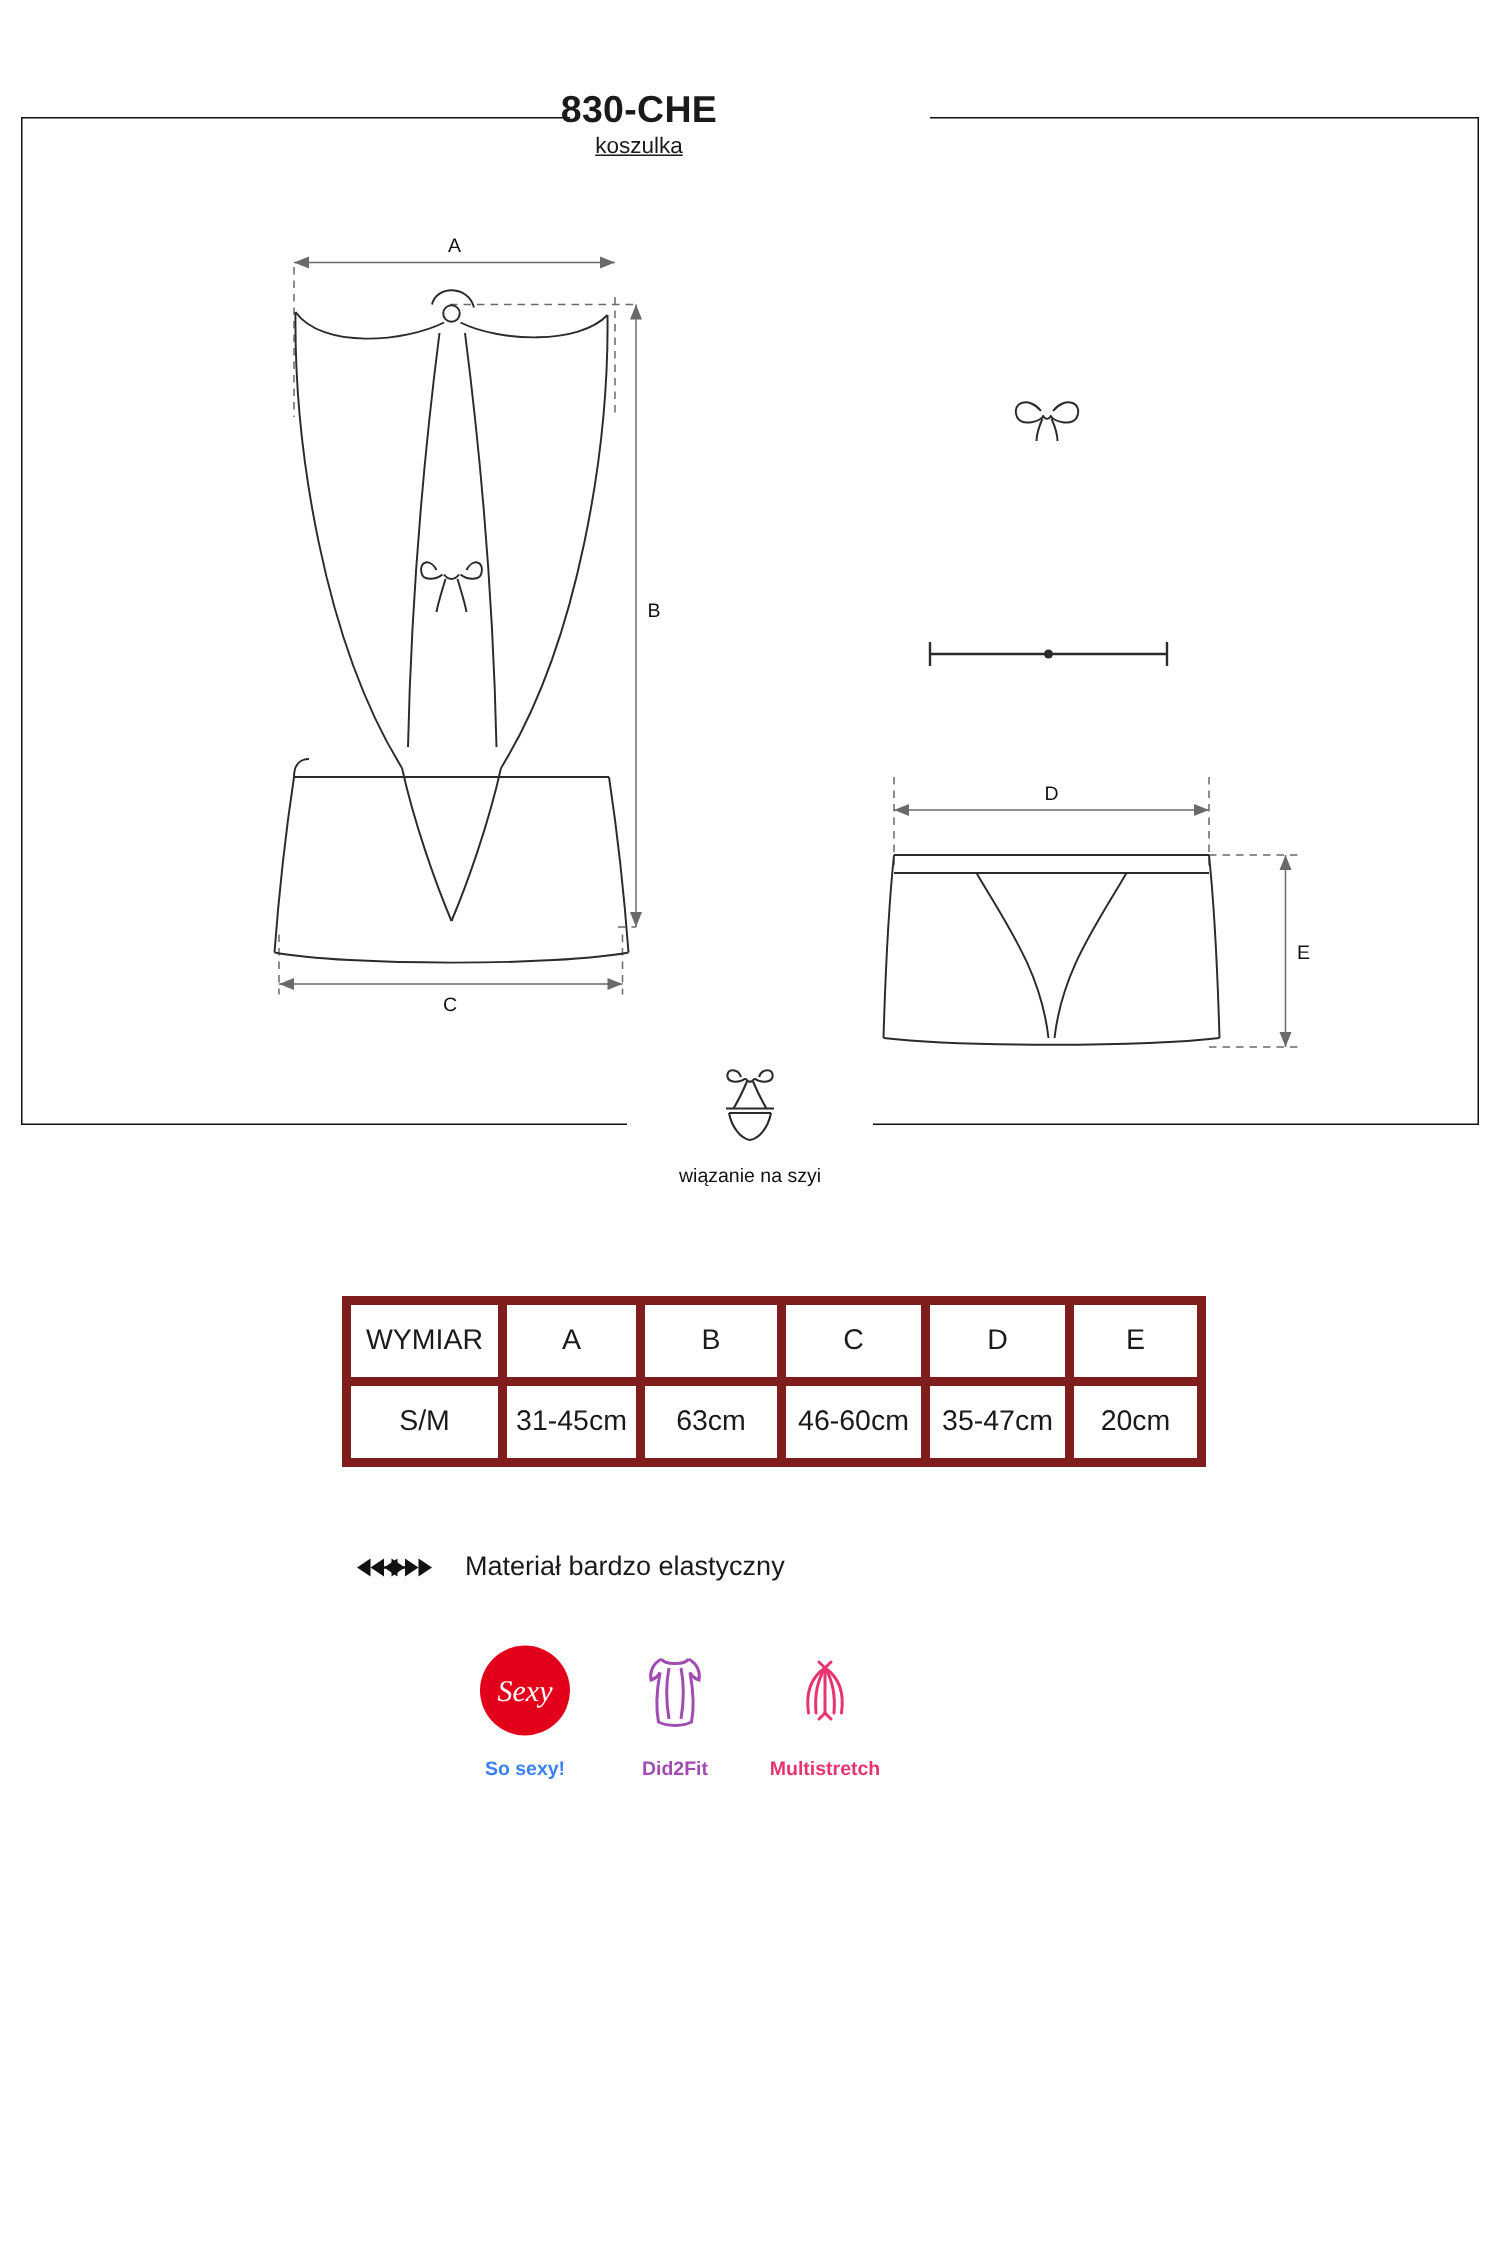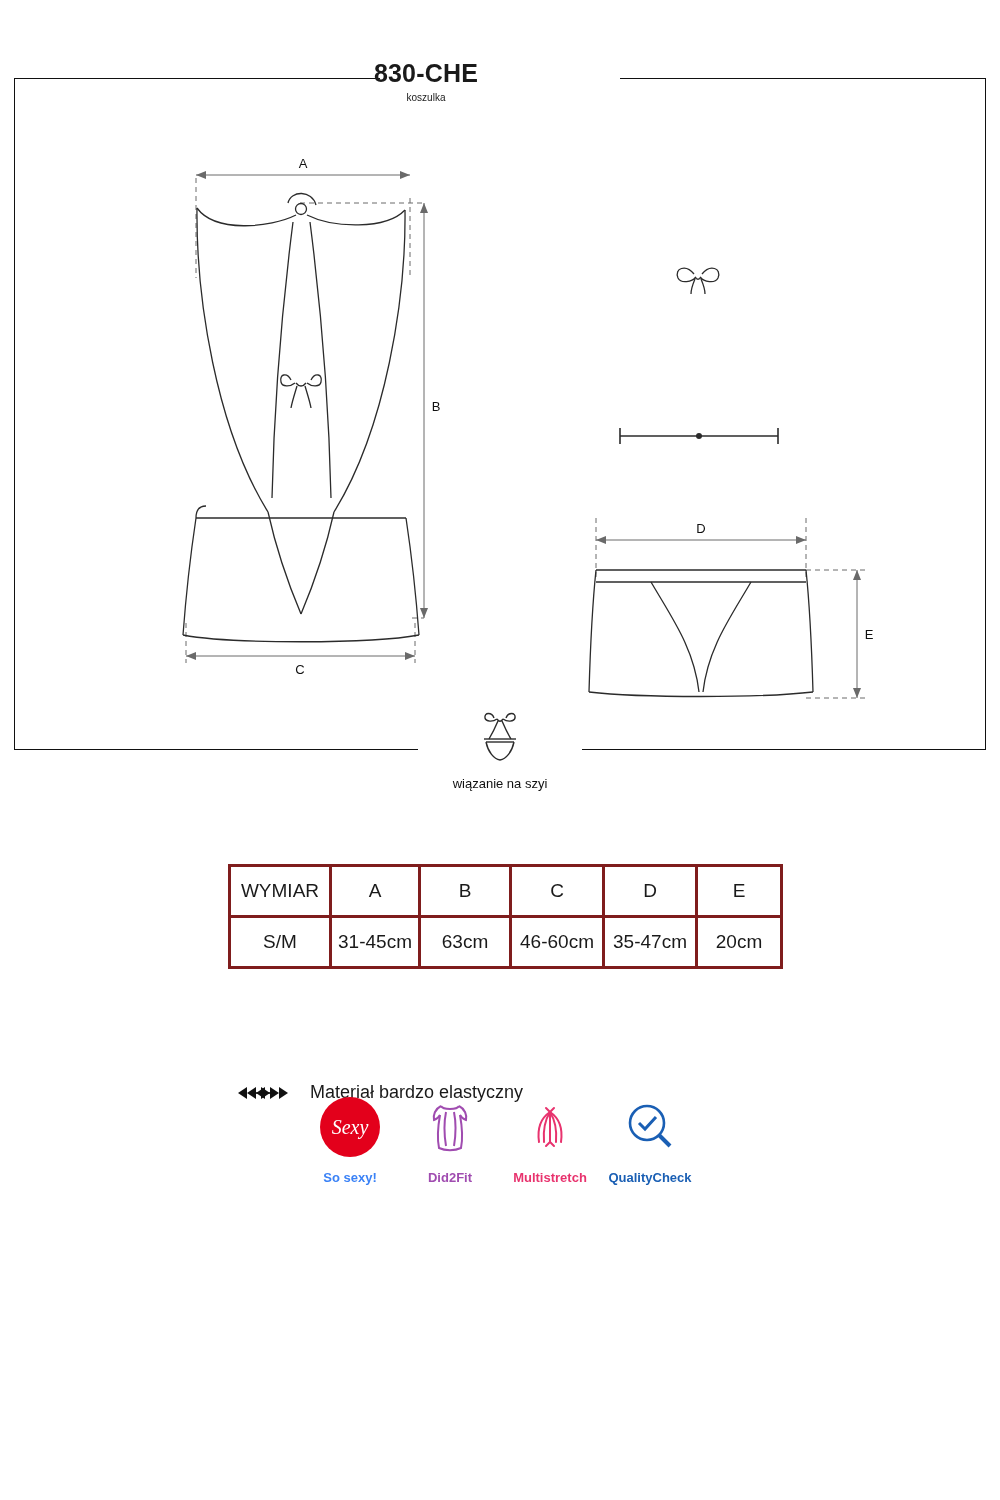--- a/index.html
+++ b/index.html
@@ -43,23 +43,24 @@
     background: #ffffff;
     z-index: 4;
   }
   .title {
     font-size: 25px;
     font-weight: bold;
     letter-spacing: 0.2px;
     line-height: 30px;
   }
   .subtitle {
-    font-size: 10px;
+    font-size: 15px;
     line-height: 20px;
     color: #1a1a1a;
+    text-decoration: underline;
   }
 
   
   .frame-notch {
     position: absolute;
     left: 418px;
     top: 736px;
     width: 164px;
     height: 28px;
     background: #ffffff;
@@ -95,21 +96,21 @@
 
   
   .size-table {
     position: absolute;
     left: 228px;
     top: 864px;
     border-collapse: collapse;
     font-size: 19px;
   }
   .size-table td, .size-table th {
-    border: 3px solid #7f1d1d;
+    border: 6px solid #7f1d1d;
     text-align: center;
     font-weight: normal;
     padding: 0;
     height: 48px;
     line-height: 48px;
   }
   .size-table .col-label { width: 98px; }
   .size-table .col-a { width: 86px; }
   .size-table .col-b { width: 88px; }
   .size-table .col-c { width: 90px; }
@@ -117,21 +118,20 @@
   .size-table .col-e { width: 82px; }
 
   
   .stretch-row {
     position: absolute;
     left: 228px;
     top: 1034px;
     display: flex;
     align-items: center;
     gap: 12px;
-    margin-top: 48px;
   }
   .stretch-text {
     font-size: 18px;
     color: #1a1a1a;
   }
 
   
   .badges {
     position: absolute;
     left: 300px;
@@ -355,24 +355,14 @@
         <path d="M31 16 C40 22, 44 32, 42 46"></path>
         <path d="M31 16 C26 24, 24 34, 25 46"></path>
         <path d="M31 16 C36 24, 38 34, 37 46"></path>
         <path d="M27 12 L31 16 L35 12"></path>
         <path d="M27 50 L31 46 L35 50"></path>
       </g>
     </svg>
     <div class="badge-label" style="color:#e8336e">Multistretch</div>
   </div>
 
-  <div class="badge">
-    <svg width="62" height="62" viewBox="0 0 62 62" xmlns="http://www.w3.org/2000/svg">
-      <g fill="none" stroke="#1a5fb4" stroke-width="2.6">
-        <circle cx="28" cy="27" r="17"></circle>
-        <line x1="40" y1="39" x2="51" y2="50" stroke-width="4"></line>
-        <path d="M20 27 L26 33 L37 21" stroke-width="3"></path>
-      </g>
-    </svg>
-    <div class="badge-label" style="color:#1a5fb4">QualityCheck</div>
-  </div>
 
 </div>
 
 </body></html>

